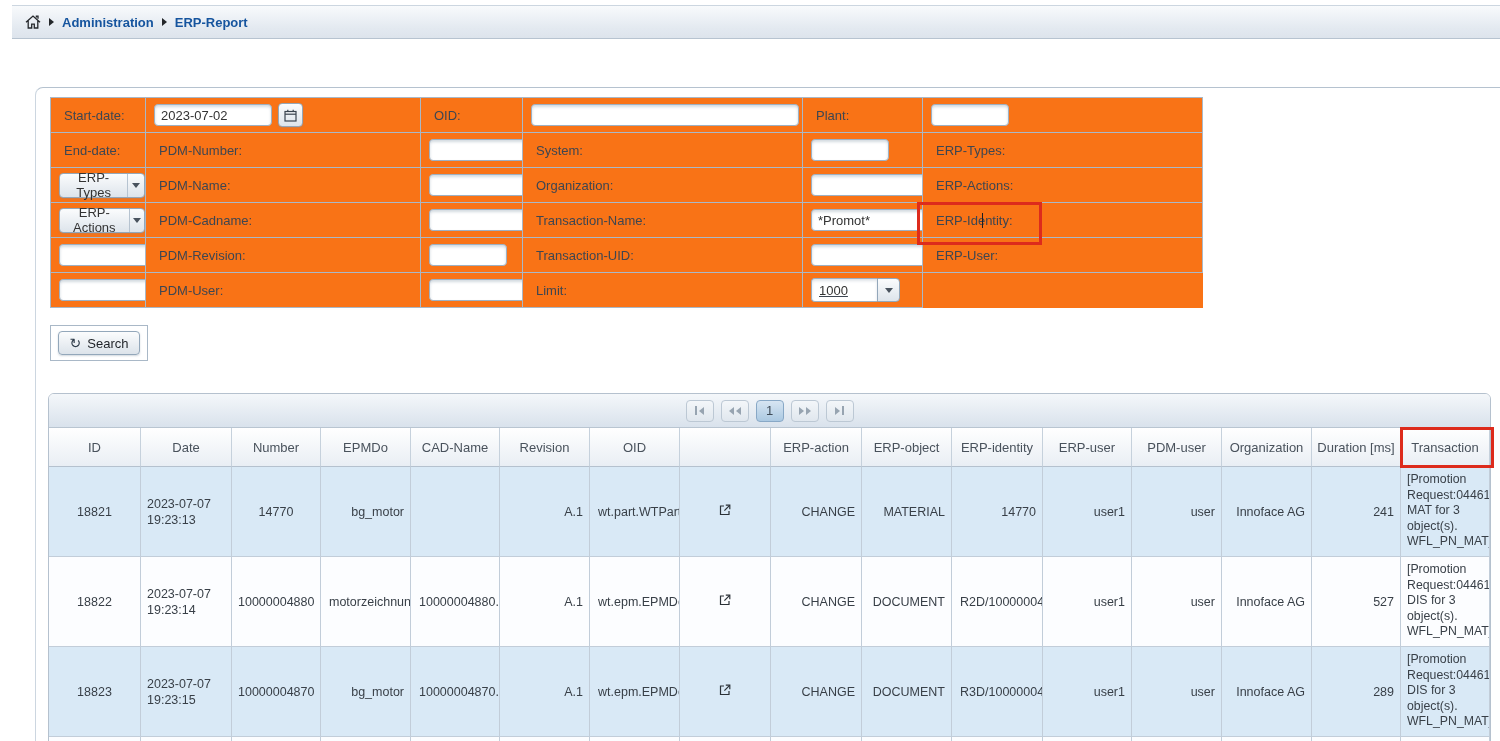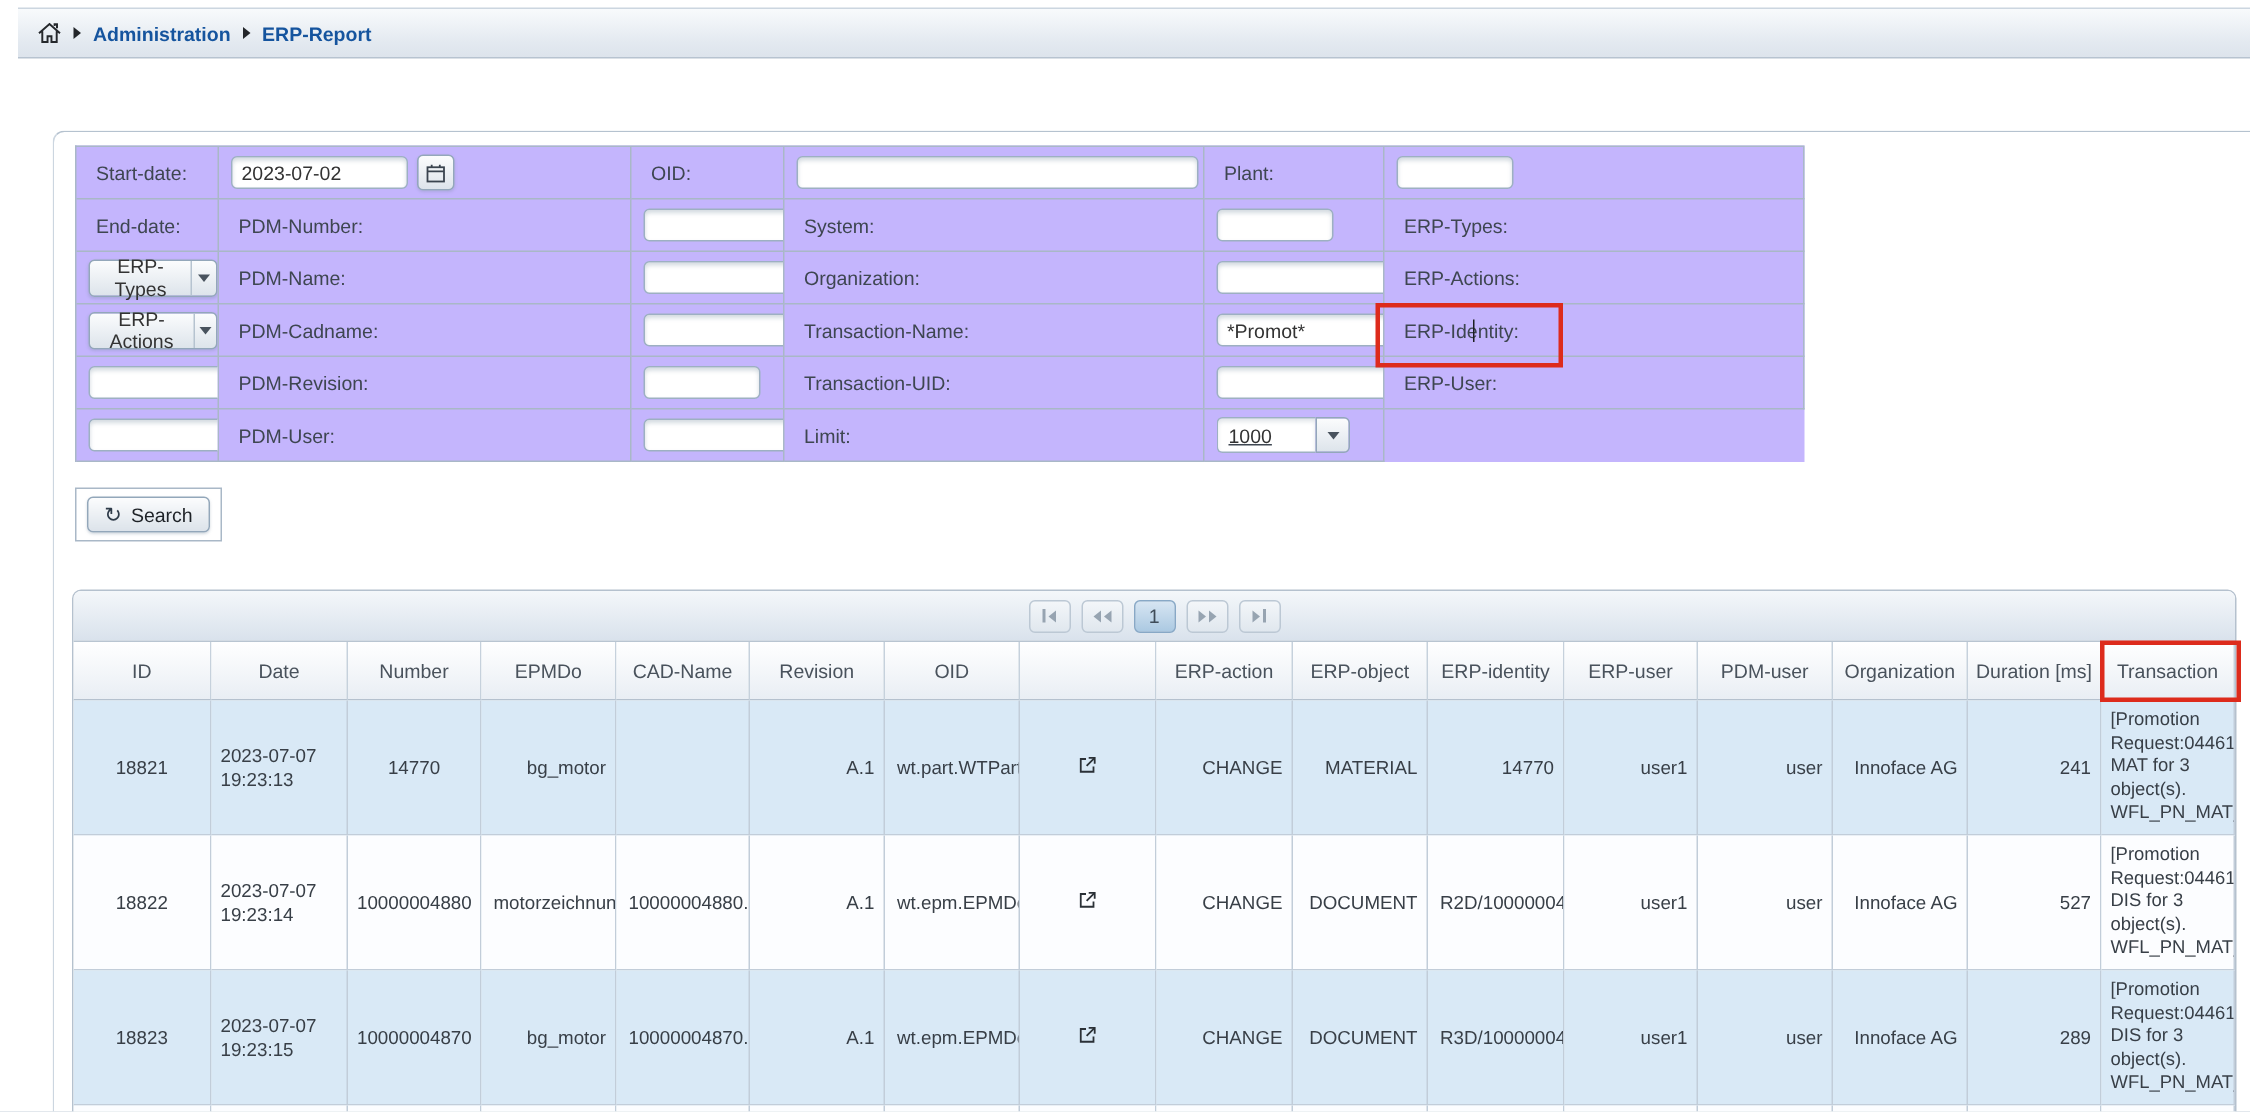--- a/index.html
+++ b/index.html
@@ -16,21 +16,21 @@
            border-left:5px solid #23262a;}
 
   
   .outerpanel{position:absolute;left:35px;top:87px;width:1475px;height:700px;
               border-top:1px solid #b5c2cf;border-left:1px solid #ccd6e0;
               border-radius:8px 0 0 0;pointer-events:none;}
 
   
   .fgrid{position:absolute;left:50px;top:97px;display:grid;
          grid-template-columns:95px 275px 102px 280px 120px 280px;grid-auto-rows:35px;
-         border-top:1px solid #a9b8c7;border-left:1px solid #a9b8c7;background:#c4b5fd;}
+         border-top:1px solid #a9b8c7;border-left:1px solid #a9b8c7;background:#f97316;}
   .fcell{border-right:1px solid #a9b8c7;border-bottom:1px solid #a9b8c7;
          display:flex;align-items:center;overflow:hidden;}
   .flabel{padding-left:13px;font-size:13px;color:#3e4651;}
   .ffield{padding-left:8px;gap:6px;}
   .txt{box-sizing:border-box;height:22px;border:1px solid #9db0c2;border-radius:4px;
        box-shadow:inset 0 2px 3px rgba(98,121,143,.28);padding:0 6px;
        font:13px "Liberation Sans","DejaVu Sans",sans-serif;color:#333;background:#fff;outline:none;}
   .w-date{width:118px}.w-l{width:256px}.w-m{width:268px}.w-xl{width:262px}.w-s{width:78px}
   .ibtn{box-sizing:border-box;width:25px;height:24px;border:1px solid #93a7ba;border-radius:4px;
         background:linear-gradient(#fbfcfd,#dde4eb);display:flex;align-items:center;justify-content:center;

